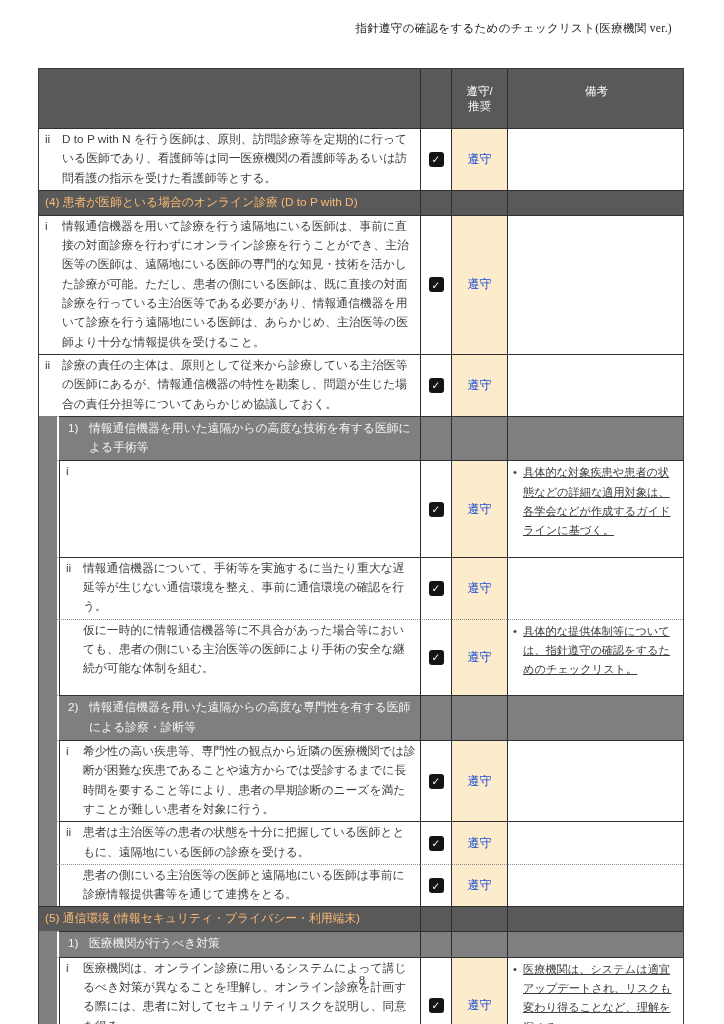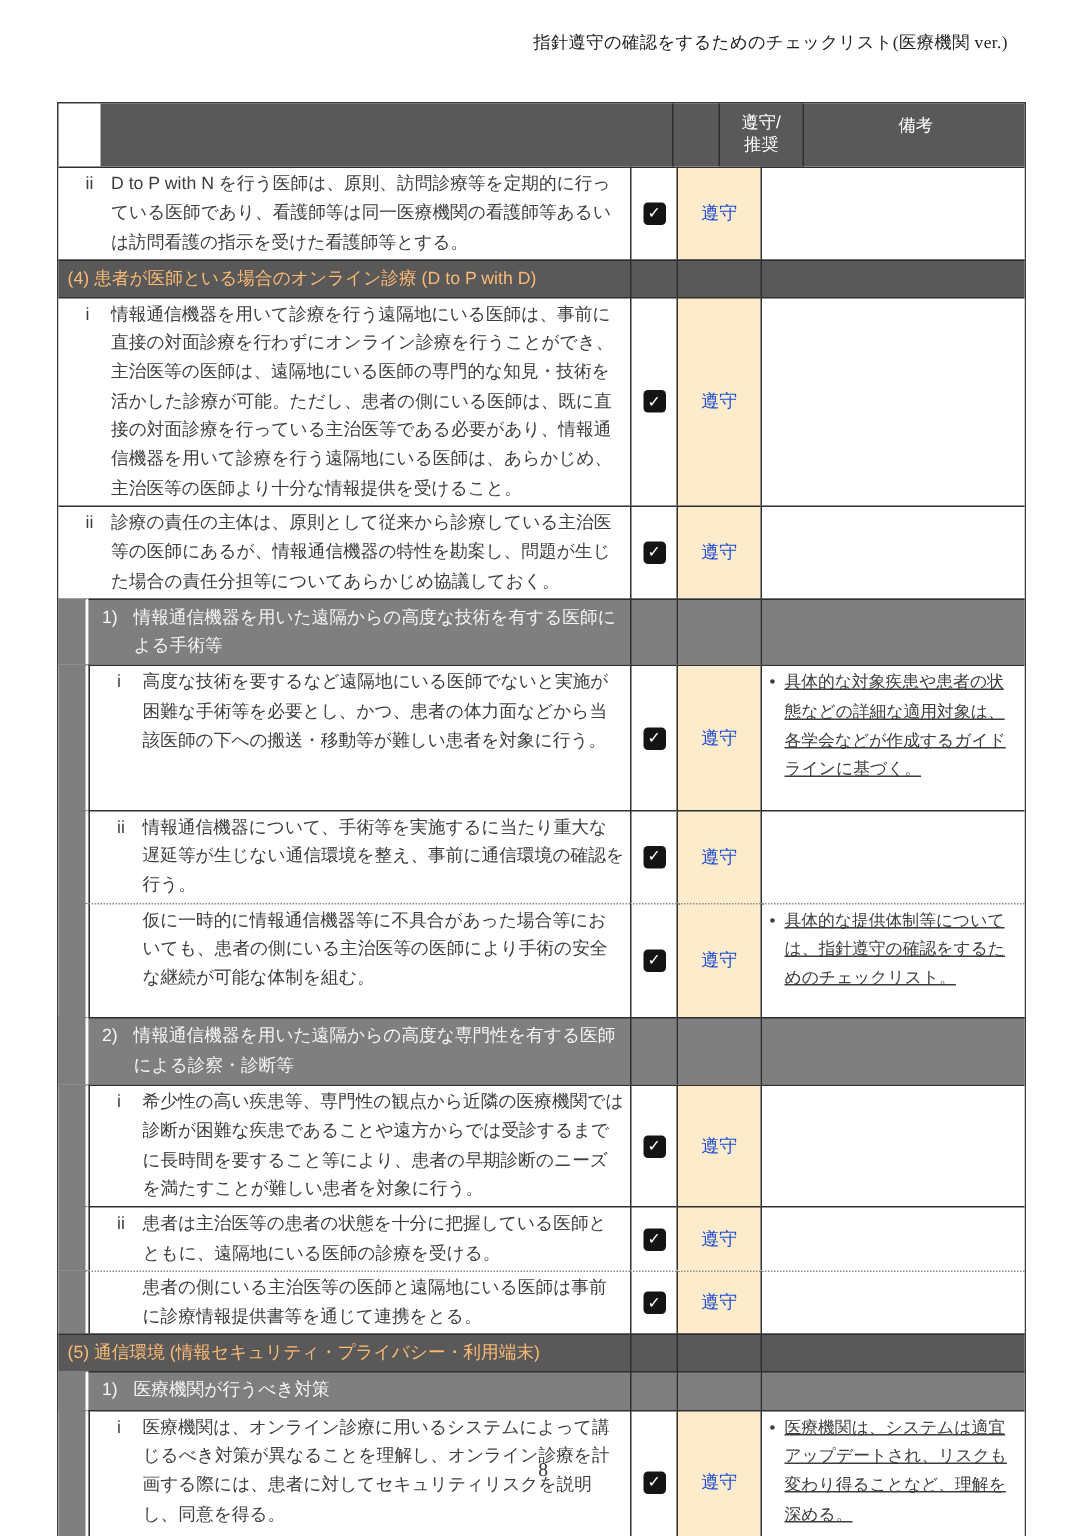--- a/index.html
+++ b/index.html
@@ -28,36 +28,36 @@
   .span2{grid-column:1 / 3;}
   
   .row .c-label,.row .c-check,.row .c-status,.row .c-remark{border-top:1px solid var(--border);}
   .row:first-child > .cell{border-top:none;}
   .row.dotted .c-label,.row.dotted .c-check,.row.dotted .c-status,.row.dotted .c-remark{border-top:1px dotted #8d8d8d;}
   
   .c-check,.c-status,.c-remark{border-left:1px solid var(--border);}
   .c-strip{background:var(--mid); border-right:2px solid #fff; border-top:1px solid var(--mid);}
   .row.item .c-strip + .c-label{border-left:1px solid var(--border);}
   
-  .row.header{height:42px; background:var(--dark); color:#fff;margin-left:28px;}
+  .row.header{height:59px; background:var(--dark); color:#fff;}
   .row.header .c-status{white-space:pre-line; display:flex; align-items:center; justify-content:center; text-align:center; font-size:11.5px; line-height:15px; background:var(--dark);}
   .row.header .c-remark{display:flex; align-items:center; justify-content:center; font-size:11.5px;}
   
   .row.section{background:var(--dark); color:#fdba74;}
   .row.section .c-label{padding:3px 6px 4px 6px; font-size:11.8px; line-height:17px;}
   .row.section .c-status{background:var(--dark);}
   
   .row.subsection .c-label,.row.subsection .c-check,.row.subsection .c-status,.row.subsection .c-remark{background:var(--mid); color:#f5f5f5;}
   .sub-label{display:flex; padding:2px 4px 3px 9px; font-size:11.8px; line-height:19.3px;}
   .sub-label .marker{flex:0 0 21px;}
   .sub-label .text{flex:1;}
   
   .row.item{background:#fff;}
   .item-label{display:flex; padding:1px 4px 2px 6px;}
-  .item-label .marker{flex:0 0 17px; font-size:11.8px; line-height:19.3px;margin-left:12px;}
+  .item-label .marker{flex:0 0 17px; font-size:11.8px; line-height:19.3px;}
   .item-label .text{flex:1; font-size:11.8px; line-height:19.3px;}
   .c-check{display:flex; align-items:center; justify-content:center;}
   .checkbox{width:15px; height:15px; border-radius:3px; background:var(--checkbox); color:#fff;
     display:flex; align-items:center; justify-content:center; font-size:10.5px; font-weight:bold; cursor:default;}
   .row.item .c-status{background:var(--cream); display:flex; align-items:center; justify-content:center; font-size:12px; color:#1d4ed8;}
   .c-remark{display:flex; flex-direction:column; justify-content:center; padding:2px 3px 16px 5px;}
   .remark-line{display:flex; font-size:11.2px; line-height:19.3px;}
   .remark-bullet{flex:0 0 10px;}
   .remark-text{flex:1;text-decoration:underline;}
   .page-num{
@@ -130,21 +130,20 @@
           <span class="text">情報通信機器を用いた遠隔からの高度な技術を有する医師による手術等</span>
         </div>
         <div class="cell c-check"></div>
         <div class="cell c-status"></div>
         <div class="cell c-remark"></div>
       </div>
       <div class="row item">
         <div class="cell c-strip"></div>
         <div class="cell c-label item-label">
           <span class="marker">i</span>
-          <span class="text">高度な技術を要するなど遠隔地にいる医師でないと実施が困難な手術等を必要とし、かつ、患者の体力面などから当該医師の下への搬送・移動等が難しい患者を対象に行う。</span>
         </div>
         <div class="cell c-check">
           <span class="checkbox">
             <span class="check-glyph">✓</span>
           </span>
         </div>
         <div class="cell c-status">遵守</div>
         <div class="cell c-remark">
           <div class="remark-line">
             <span class="remark-bullet">•</span>

